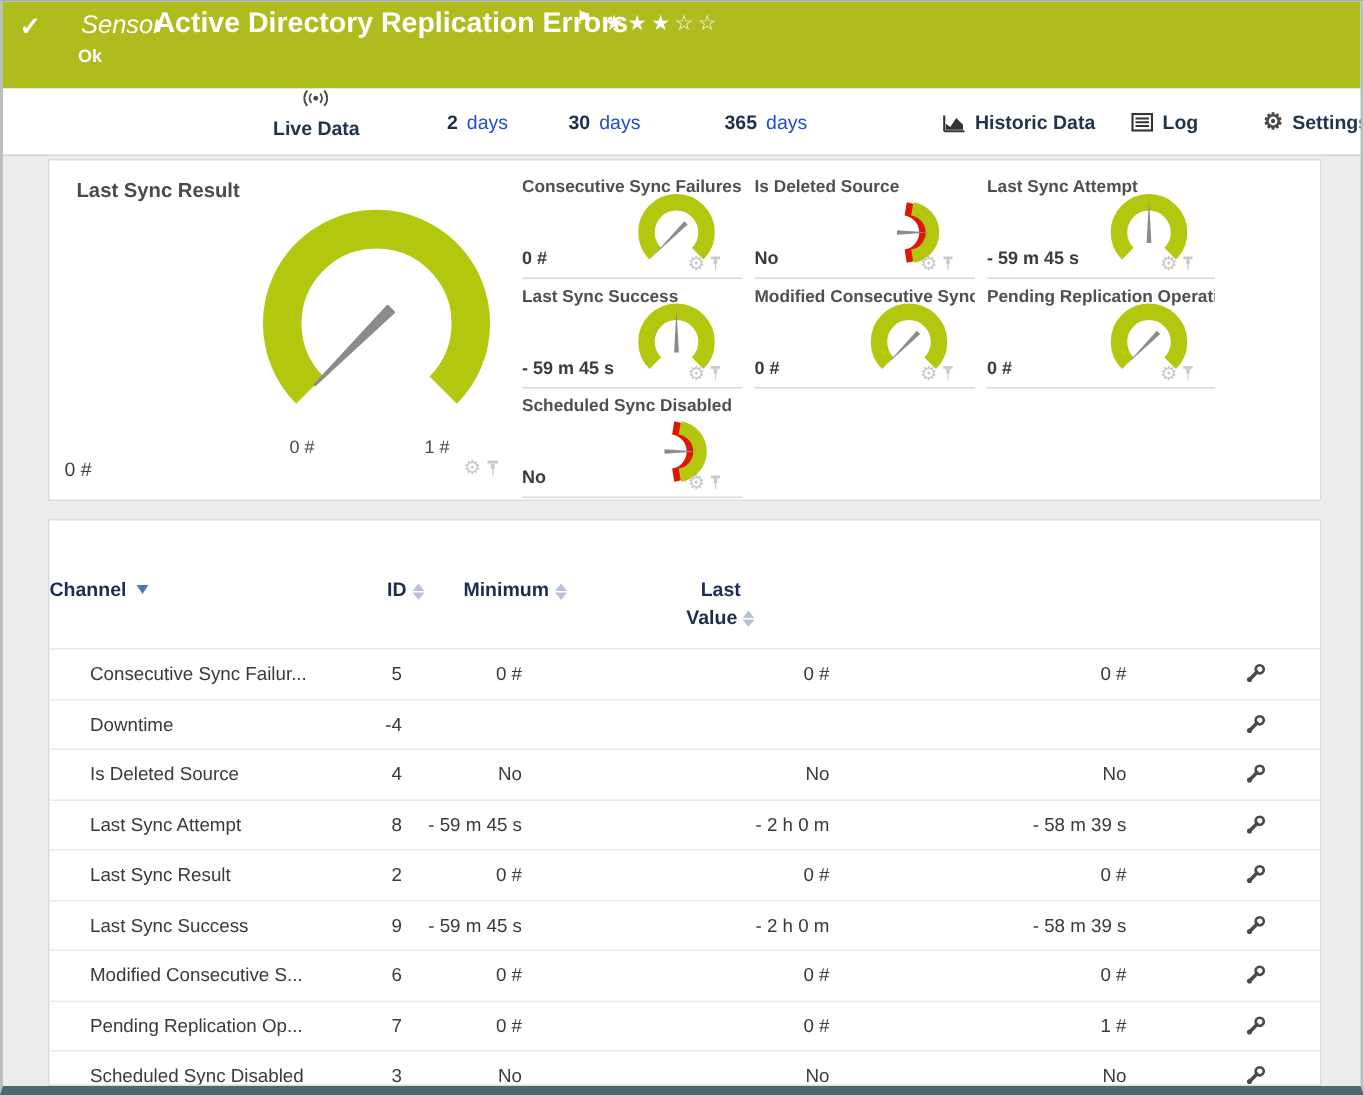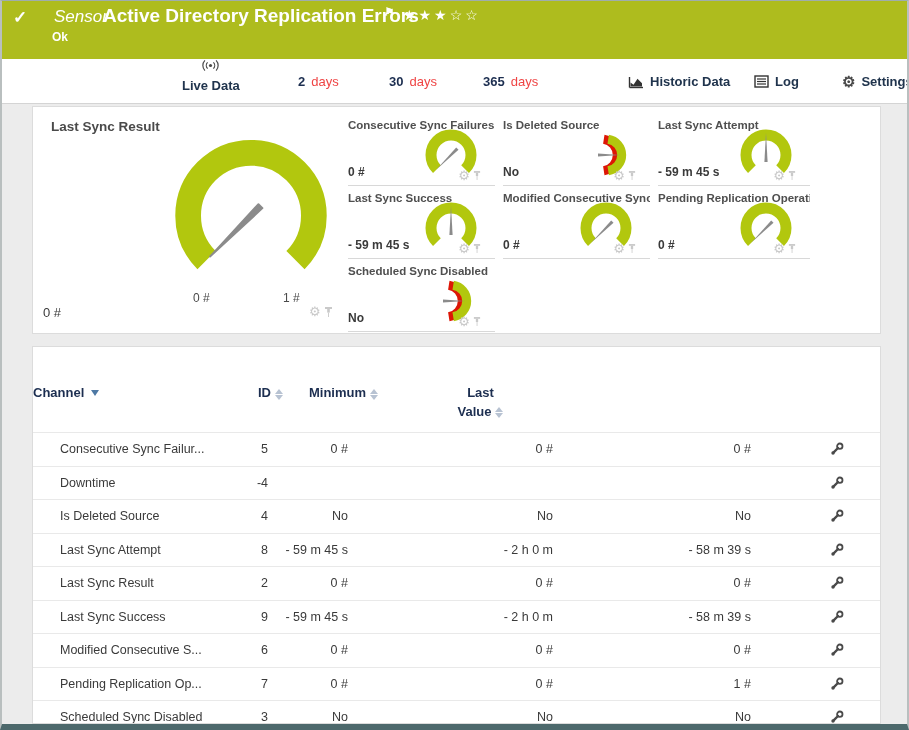--- a/index.html
+++ b/index.html
@@ -19,24 +19,24 @@
   .hdr .title{position:absolute;left:101px;top:4px;font-size:19px;font-weight:bold;margin:0;}
   .hdr .flag{position:absolute;left:382px;top:4px;font-size:12px;}
   .hdr .stars{position:absolute;left:401px;top:6px;font-size:14px;letter-spacing:3px;cursor:pointer;}
   .hdr .status{position:absolute;left:50px;top:29px;font-size:12px;font-weight:bold;}
 
   
   .tabs{position:absolute;left:0;top:58px;right:0;height:45px;background:#fff;border-bottom:1px solid #d4d4d4;}
   .tab{position:absolute;top:0;height:45px;display:flex;align-items:center;gap:6px;
        font-size:13px;font-weight:600;color:#20344d;cursor:pointer;padding:0 4px;}
   .tab .num{font-weight:bold;color:#1c2e50;}
-  .tab .unit{font-weight:normal;color:#ef4444;}
+  .tab .unit{font-weight:normal;color:#1d4ed8;}
   .tab.active{border-bottom:3px solid #2ba3d9;}
   .t-overview{left:30px;width:120px;justify-content:flex-start;margin-top:38px;}
-  .t-live{left:176px;flex-direction:column;} .t-2d{left:292px;} .t-30d{left:383px;} .t-365d{left:477px;}
+  .t-live{left:176px;flex-direction:column;} .t-2d{left:292px;} .t-30d{left:373px;} .t-365d{left:477px;}
   .t-historic{left:622px;} .t-log{left:748px;} .t-settings{left:836px;}
   .tab .gearglyph{font-size:15px;color:#4a4a4a;line-height:1;}
 
   
   .panel{position:absolute;left:30px;width:849px;background:#fff;border:1px solid #dcdcdc;}
   .gauges-panel{top:105px;height:228px;}
   .table-panel{top:345px;bottom:0;overflow:hidden;}
 
   
   .main-gauge{position:absolute;left:0;top:0;width:315px;height:100%;}

